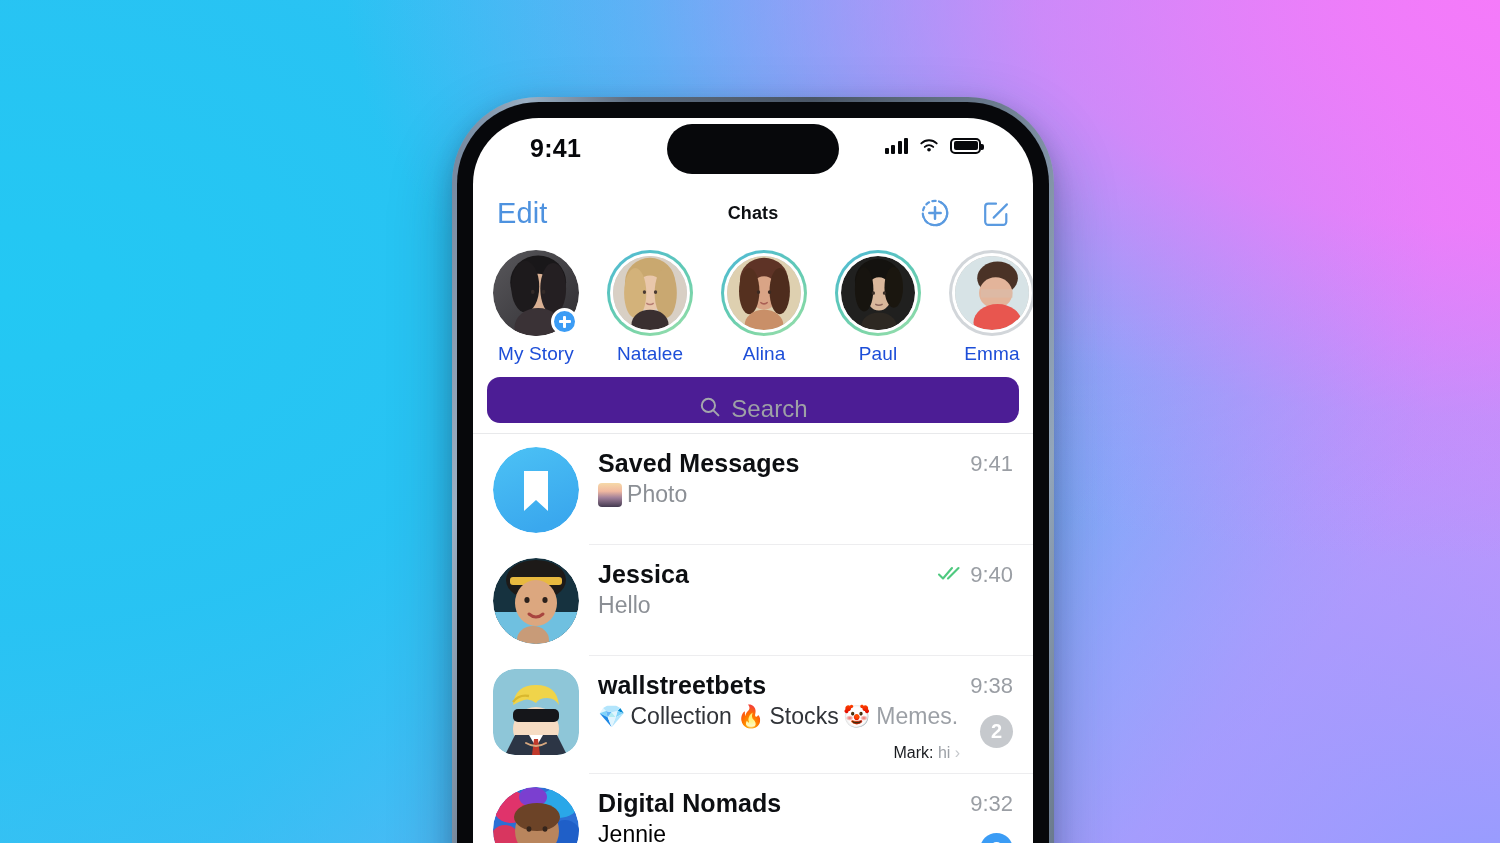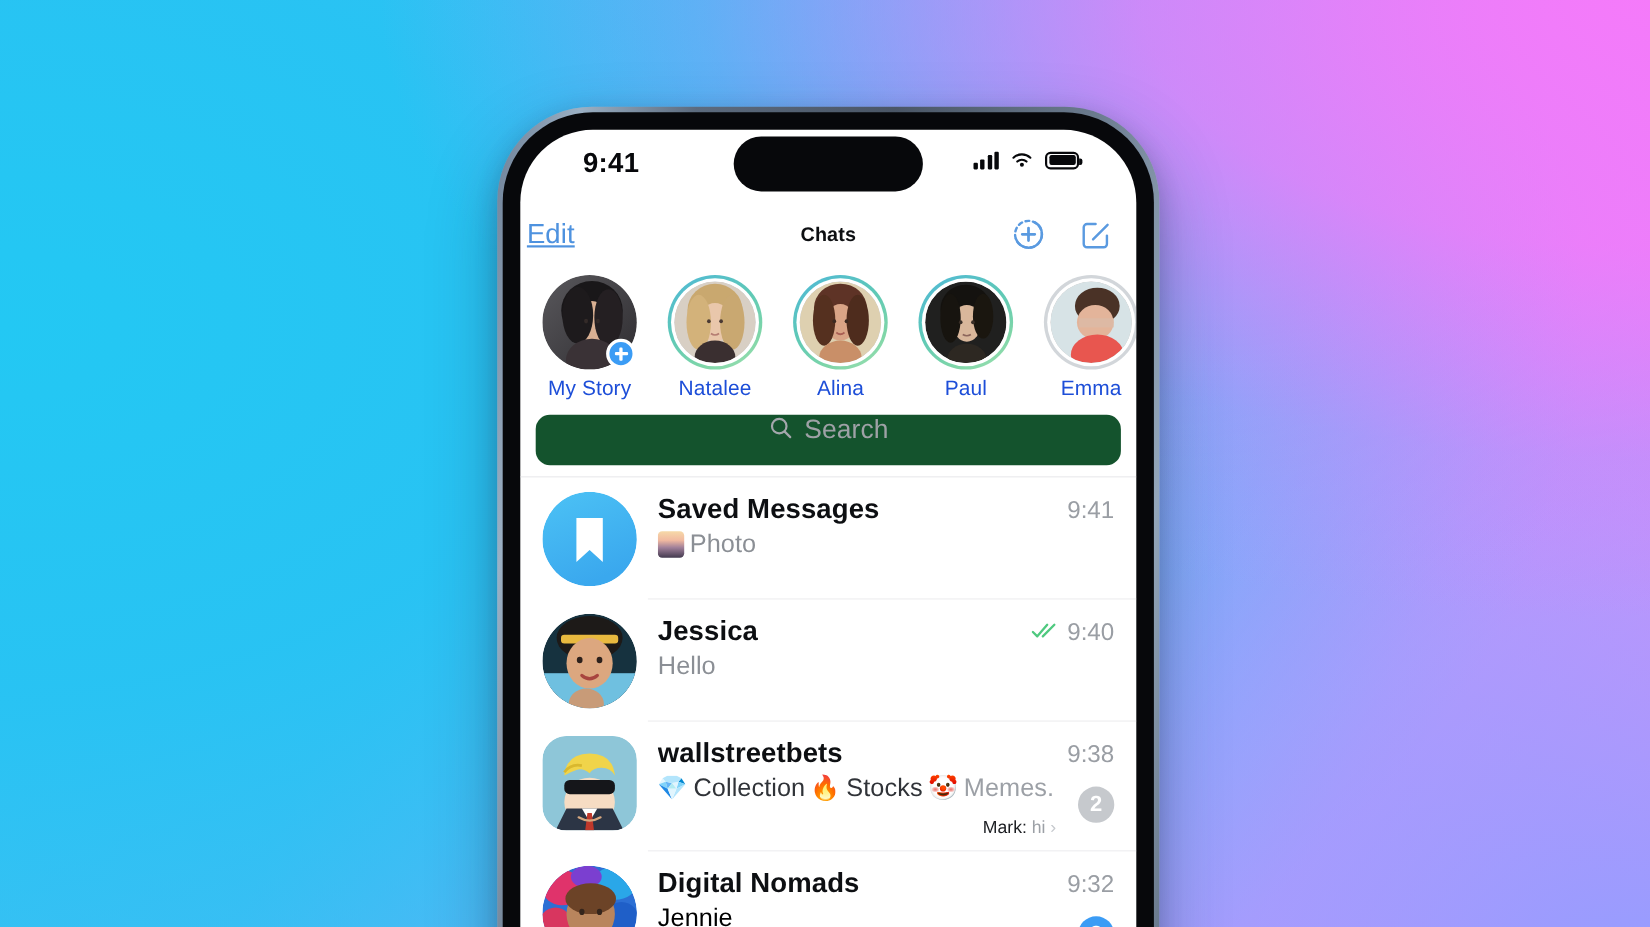--- a/index.html
+++ b/index.html
@@ -60,21 +60,21 @@
     content:""; position:absolute; right:-4.5px; top:4.5px;
     width:2.5px; height:6px; background:#07080b; border-radius:0 2px 2px 0;
   }
   .batt span { display:block; width:100%; height:100%; background:#07080b; border-radius:2px; }
 
   
   .navbar {
     height:62px; position:relative; display:flex; align-items:center;
   }
   .nav-edit {
-    position:absolute; left:6px; font-size:25px; color:#4e92df; letter-spacing:.1px;text-decoration:underline;
+    position:absolute; left:24px; font-size:29px; color:#4e92df; letter-spacing:.1px;
   }
   .nav-title {
     width:100%; text-align:center; font-size:18px; font-weight:700; color:#0d0f12;
     letter-spacing:.1px;
   }
   .nav-actions { position:absolute; right:20px; display:flex; align-items:center; gap:30px; }
   .icon-btn { width:32px; height:32px; display:block; }
 
   
   .stories {
@@ -109,22 +109,22 @@
   }
   .plus-badge::before, .plus-badge::after {
     content:""; position:absolute; background:#fff; border-radius:1px;
   }
   .plus-badge::before { width:12px; height:2.6px; }
   .plus-badge::after  { width:2.6px; height:12px; }
 
   
   .search-wrap { padding:4px 14px 10px; }
   .search-bar {
-    height:46px; border-radius:13px; background:#14532d;
-    display:flex; align-items:flex-start; justify-content:center; gap:9px;
+    height:46px; border-radius:13px; background:#4c1d95;
+    display:flex; align-items:flex-end; justify-content:center; gap:9px;
   }
   .search-ph { font-size:24px; color:#9ea1a6; letter-spacing:.1px; }
 
   
   .chatlist { border-top:1px solid #e8e9eb; }
   .chat-row {
     display:flex; align-items:flex-start; padding:13px 20px 12px 20px;
     position:relative; min-height:102px;
   }
   .chat-row .sep {

